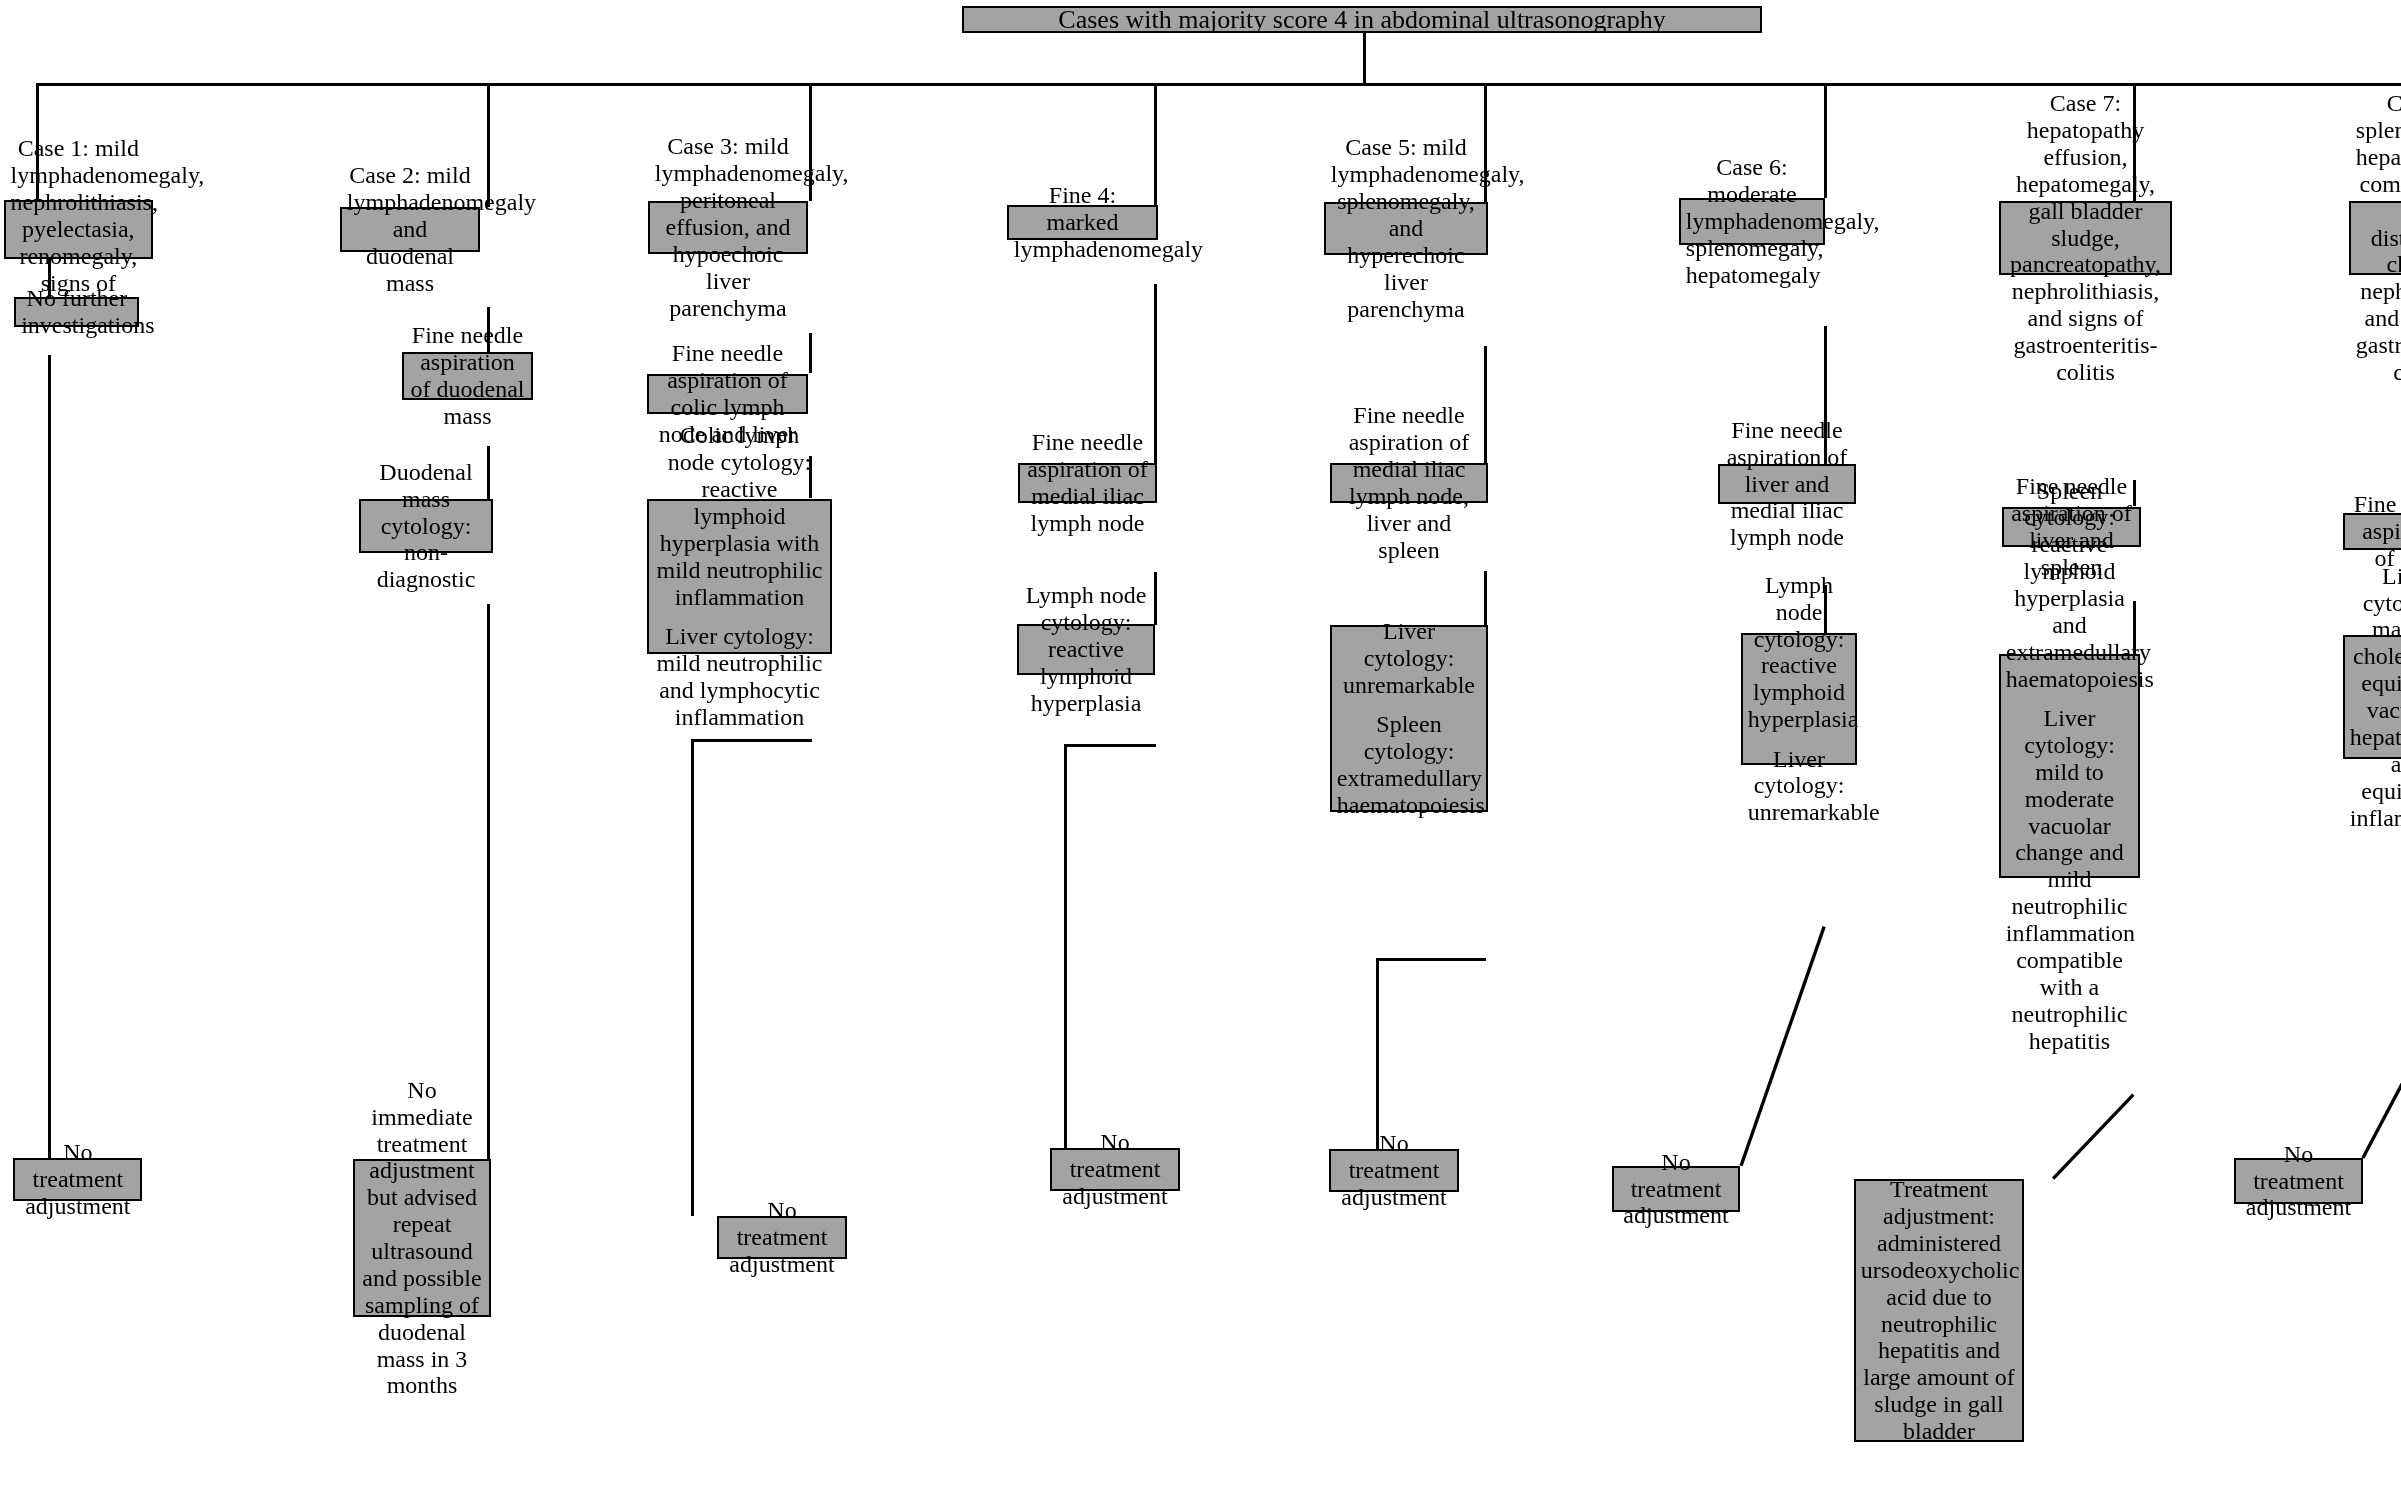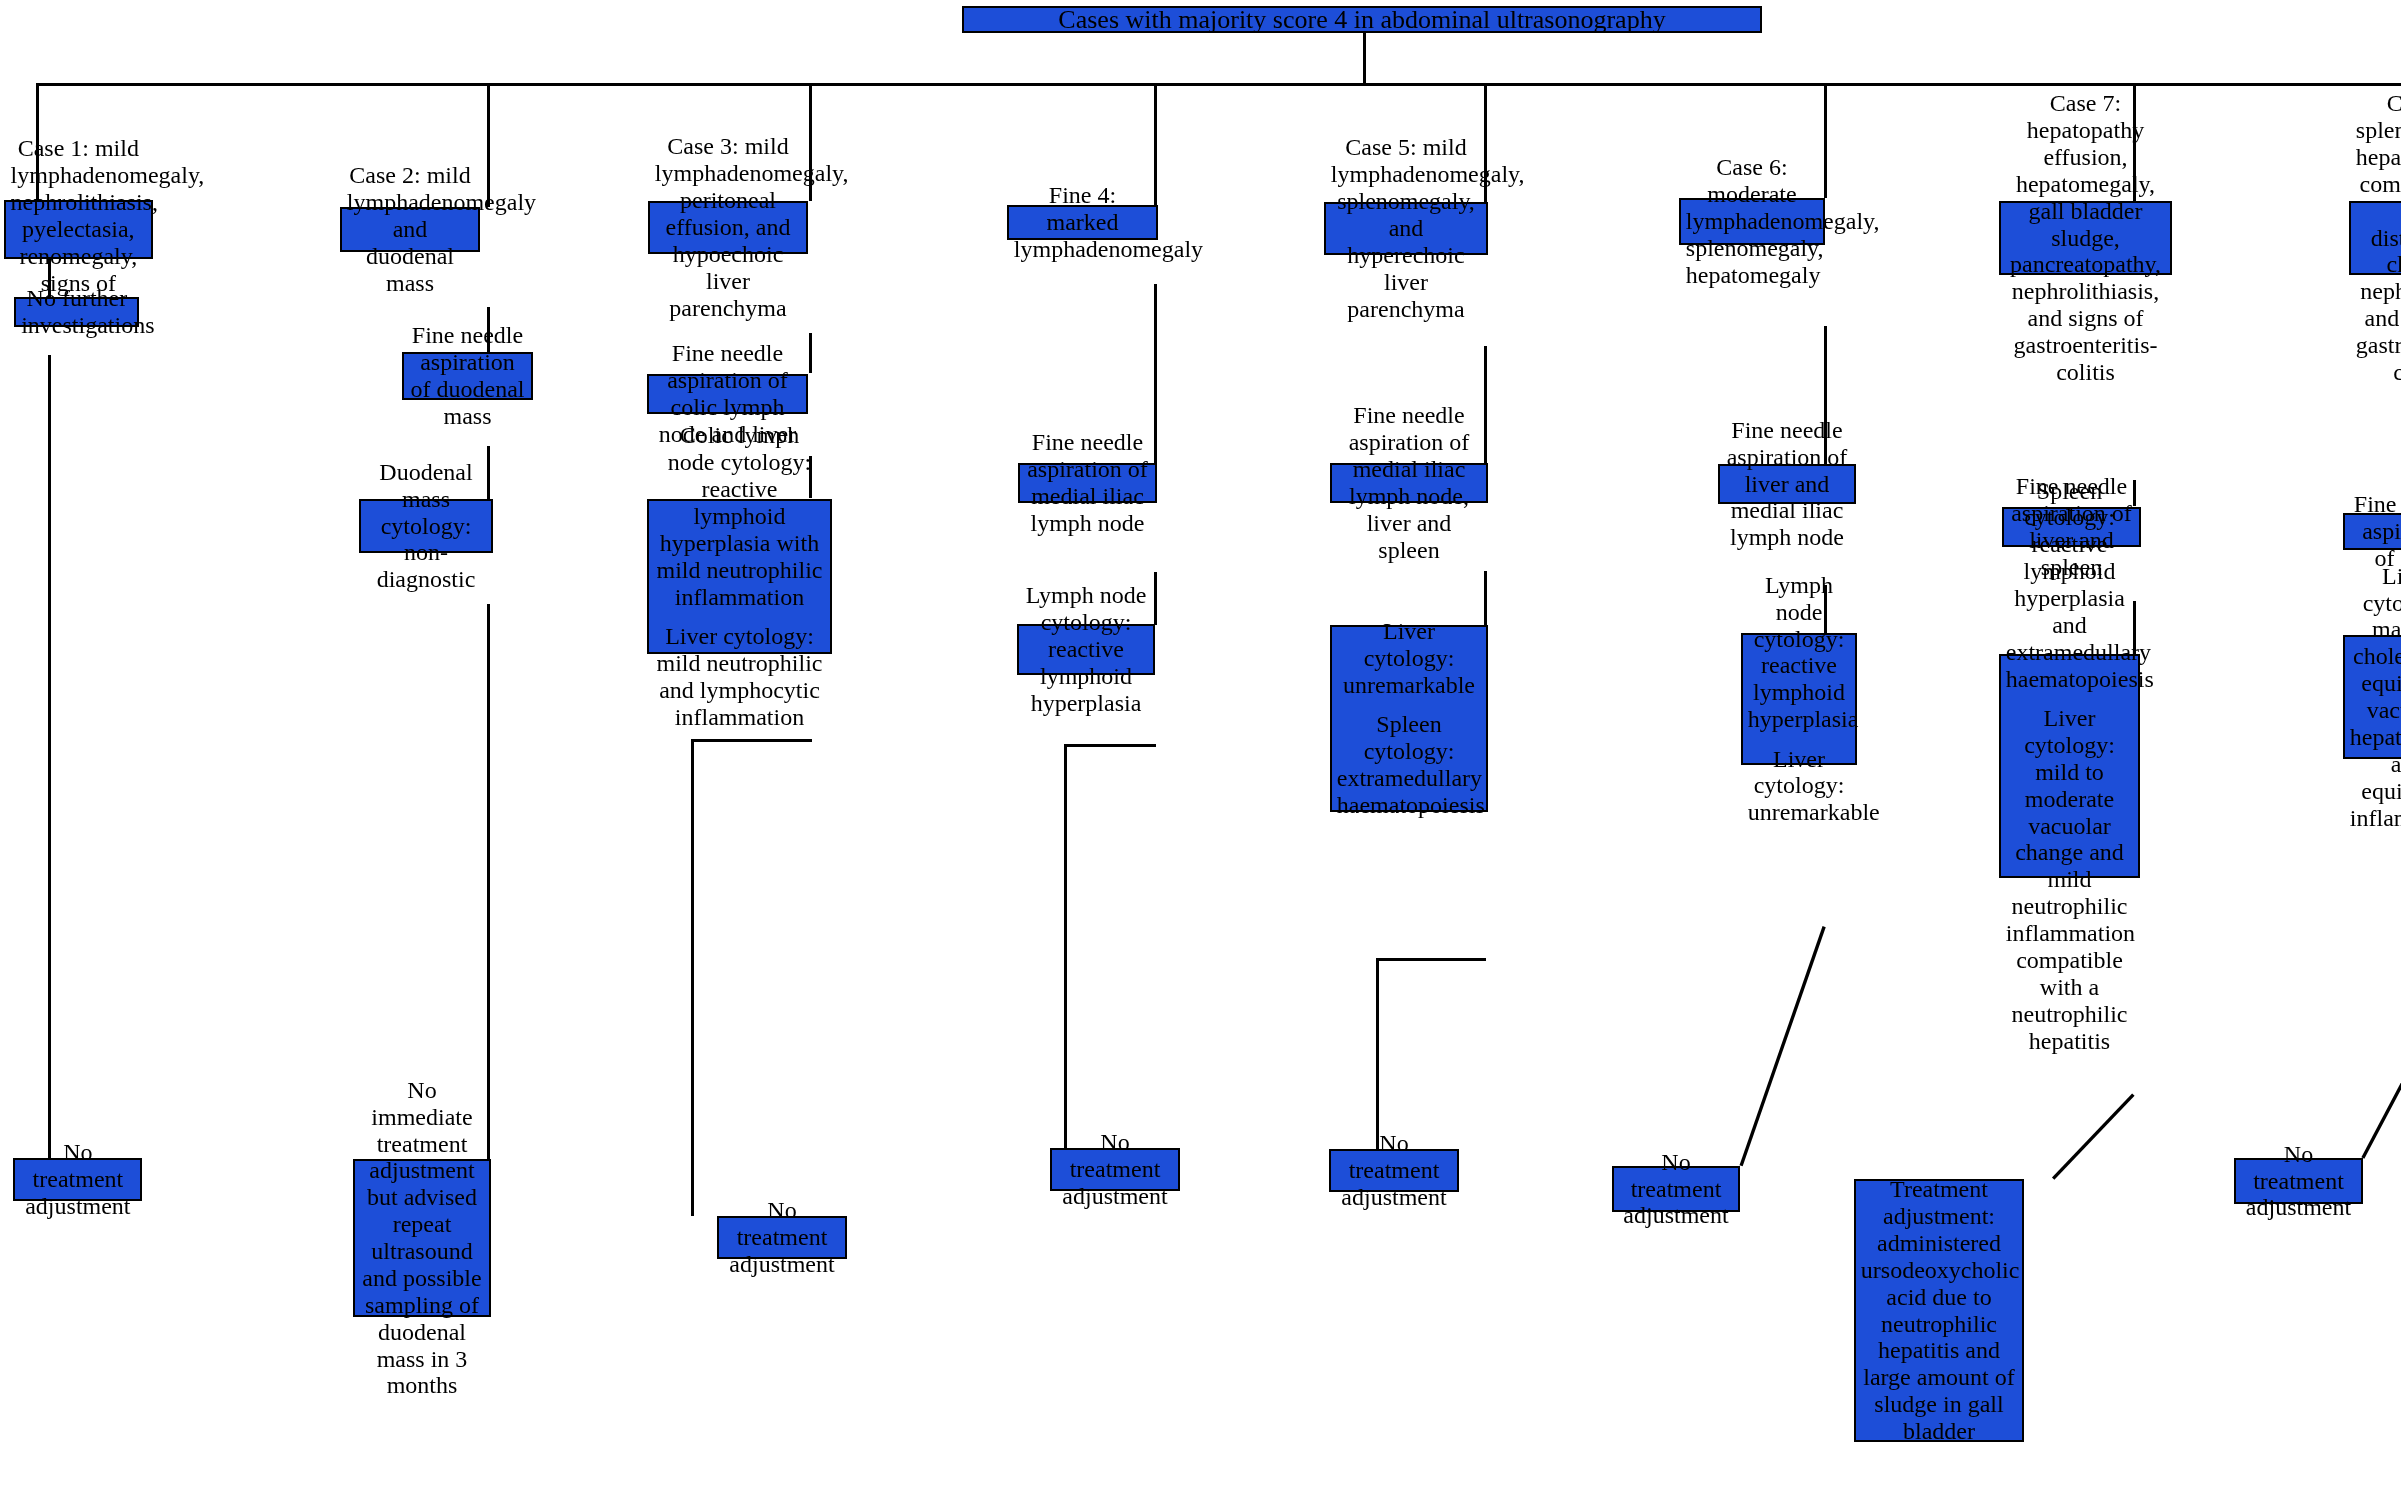--- a/index.html
+++ b/index.html
@@ -9,21 +9,21 @@
     height:1510px;
     background:#ffffff;
     font-family:"Liberation Serif","DejaVu Serif",serif;
     color:#000000;
     overflow:hidden;
   }
   .node{
     position:absolute;
     box-sizing:border-box;
     border:2.9px solid #000000;
-    background:#1d4ed8;
+    background:#a3a3a3;
     display:flex;
     align-items:center;
     justify-content:center;
     text-align:center;
     line-height:1.12;
     padding:2.9px 4.8px;
   }
   .node .txt{display:block;width:100%;}
   .node p{margin:0;}
   .node p + p{margin-top:12.5px;}

